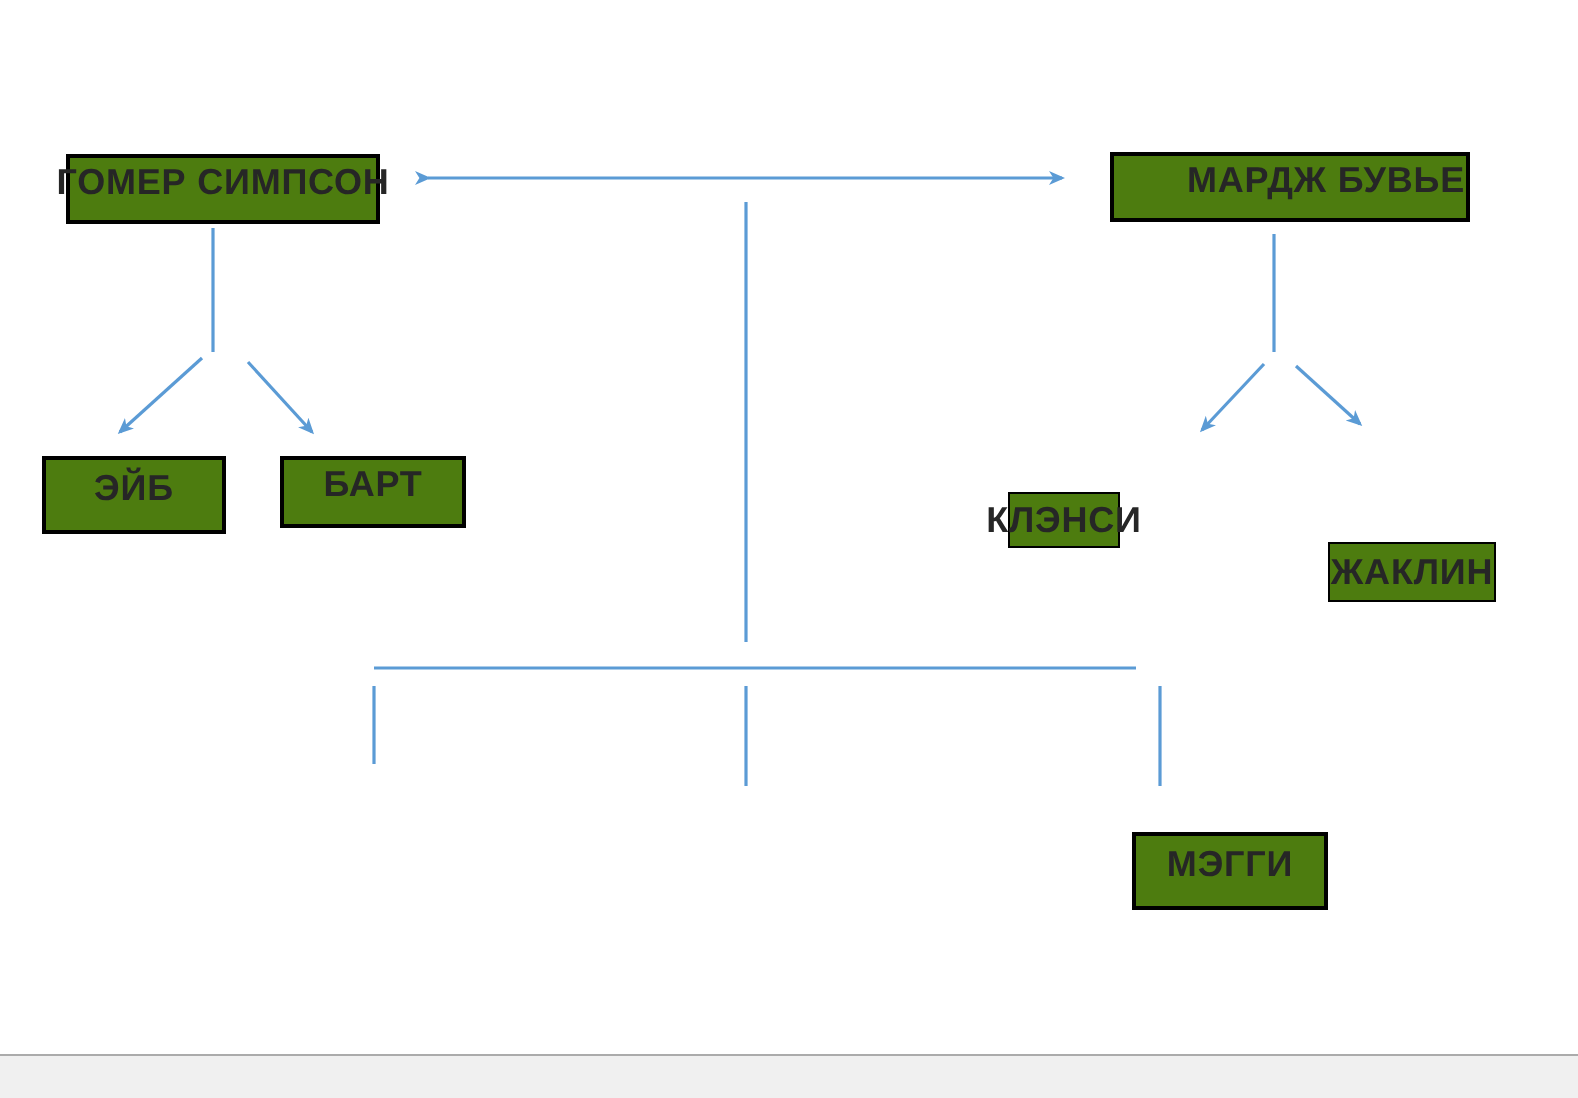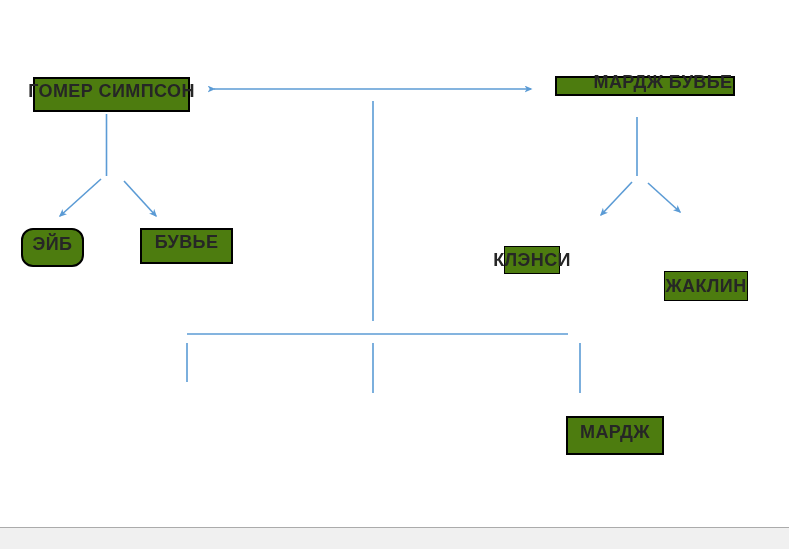--- a/index.html
+++ b/index.html
@@ -47,22 +47,22 @@
     justify-content:center;
     font-size:18px;
     letter-spacing:.4px;
     color:var(--text,#262626);
     white-space:nowrap;
     font-weight:bold;
   }
   .node.bias-top{padding-bottom:7px;}
   .node.thin{border-width:1.5px;}
   .homer   {left:33px;  top:77px;  width:157px; height:35px;}
-  .marge   {left:555px; top:76px;  width:180px; height:20px;padding-left:36px;}
-  .abe     {left:21px;  top:228px; width:63px;  height:39px;border-radius:12px;}
+  .marge   {left:555px; top:76px;  width:180px; height:35px;padding-left:36px;}
+  .abe     {left:21px;  top:228px; width:92px;  height:39px;}
   .mona    {left:140px; top:228px; width:93px;  height:36px;}
   .clancy  {left:504px; top:246px; width:56px;  height:28px;}
   .jacqueline{left:664px;top:246px;width:84px;  height:30px;margin-top:25px;}
   .bart    {left:140px; top:413px; width:100px; height:39px;}
   .lisa    {left:340px; top:415px; width:92px;  height:36px;}
   .maggie  {left:566px; top:416px; width:98px;  height:39px;}
 </style>
 </head>
 <body>
 
@@ -90,20 +90,20 @@
     <line class="connector" x1="373" y1="101" x2="373" y2="321"></line>
     <line class="connector" x1="187" y1="334" x2="568" y2="334"></line>
     <line class="connector" x1="187" y1="343" x2="187" y2="382"></line>
     <line class="connector" x1="373" y1="343" x2="373" y2="393"></line>
     <line class="connector" x1="580" y1="343" x2="580" y2="393"></line>
   </svg>
 
   <div class="node homer bias-top">ГОМЕР СИМПСОН</div>
   <div class="node marge bias-top">МАРДЖ БУВЬЕ</div>
   <div class="node abe bias-top">ЭЙБ</div>
-  <div class="node mona bias-top">БУВЬЕ</div>
+  <div class="node mona bias-top">БАРТ</div>
   <div class="node clancy thin">КЛЭНСИ</div>
   <div class="node jacqueline thin">ЖАКЛИН</div>
-  <div class="node maggie bias-top">МАРДЖ</div>
+  <div class="node maggie bias-top">МЭГГИ</div>
 
 </div>
 
 <div class="bottom-bar"></div>
 
 </body></html>

